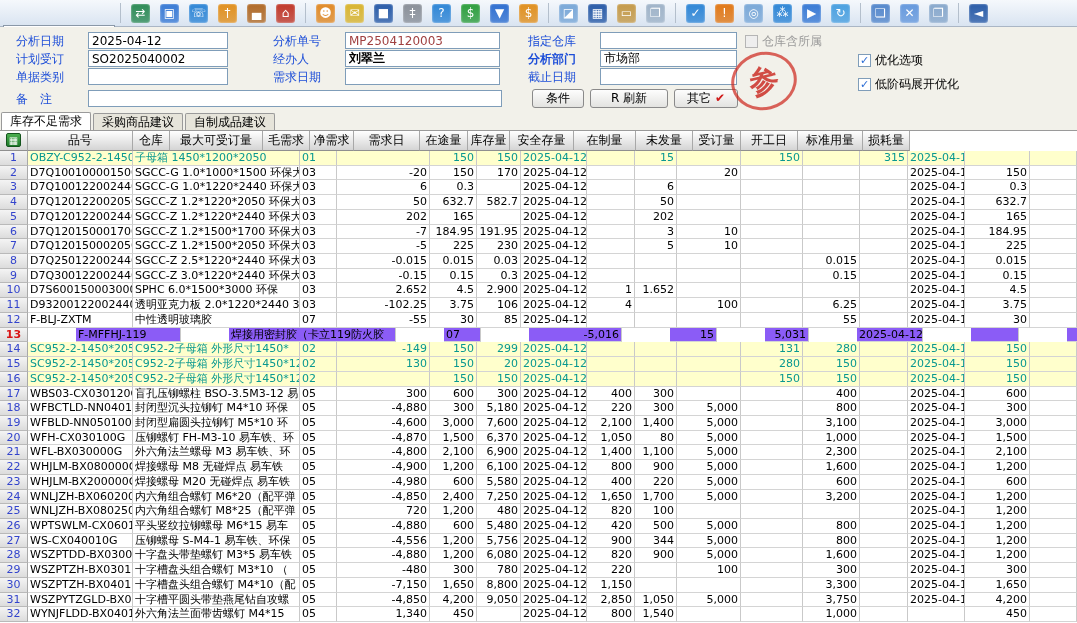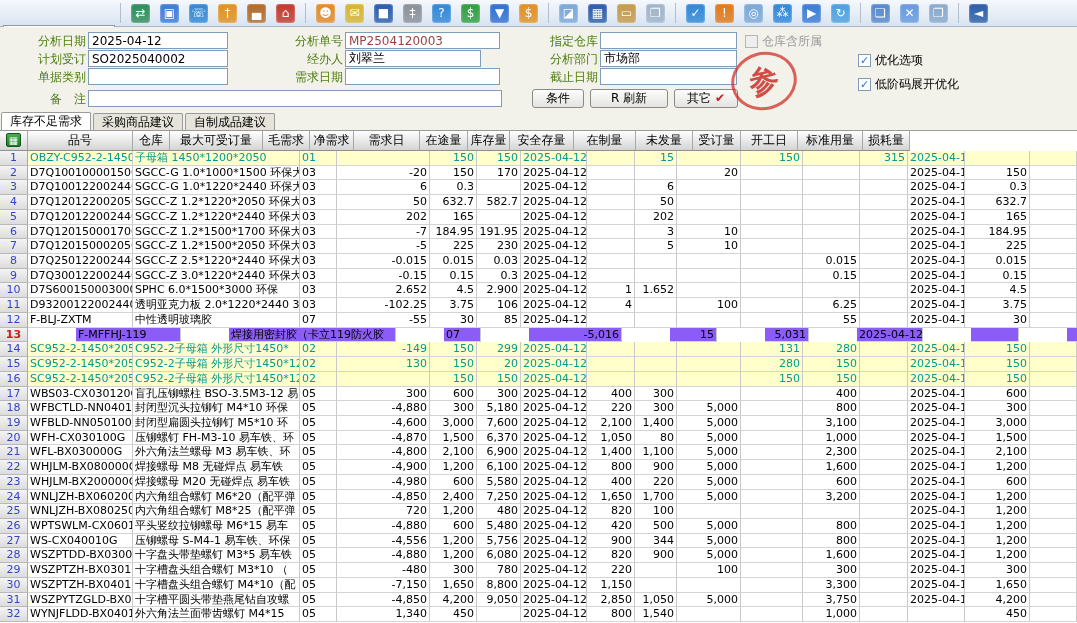--- a/index.html
+++ b/index.html
@@ -11,21 +11,21 @@
     display:flex; align-items:center; padding:0 3px; }
   .tb-dropdown { width:112px; height:20px; background:#fff; border:1px solid #8a98a8;
     display:flex; align-items:center; justify-content:space-between; padding:0 4px; font-size:12px;margin-top:43px; }
   .tb-dropdown .arrow { font-size:8px; color:#333; }
   .tb-sep { width:1px; height:20px; background:#b4bfcc; margin:0 5px; }
   .tb-icon { width:19px; height:19px; border-radius:3px; margin:0 5px; display:flex;
     align-items:center; justify-content:center; font-size:12px; color:#fff; cursor:default;
     box-shadow:inset 0 0 2px rgba(255,255,255,.7);}
   
   .formarea { position:absolute; left:0; top:27px; width:1077px; height:86px; background:#f2f1ea; }
-  .flabel { position:absolute; height:17px; line-height:17px; text-align:right; color:#4d7c0f;}
+  .flabel { position:absolute; height:17px; line-height:17px; text-align:left; color:#1d4ed8;}
   .finput { position:absolute; height:17px; background:#fff; border:1px solid #7f9db9;
     font-size:12px; line-height:15px; padding:0 3px; font-family:"DejaVu Sans","Liberation Sans",sans-serif;}
   .maroon { color:#a04040; }
   .chk { position:absolute; display:flex; align-items:center; gap:4px; height:16px;}
   .chk .box { width:13px; height:13px; background:#fff; border:1px solid #7f9db9;
     display:flex; align-items:center; justify-content:center; font-size:11px; color:#2b6cd4; font-weight:bold;}
   .chk.disabled .box { background:#eee; border-color:#b5b5b5;}
   .chk.disabled .lbl { color:#9a9a9a;}
   .fbtn { position:absolute; height:19px; background:linear-gradient(#fdfdfd,#e3e3e0);
     border:1px solid #8a8a8a; border-radius:3px; text-align:center; line-height:17px; font-size:12px;}
@@ -117,22 +117,22 @@
   <div class="flabel" style="left:528px;top:6px;width:70px;">指定仓库</div>
   <input class="finput" style="left: 600px; top: 5px; width: 137px;" value="">
   <div class="chk disabled" style="left:745px;top:6px;">
     <span class="box"></span>
     <span class="lbl">仓库含所属</span>
   </div>
 
   <div class="flabel" style="left:16px;top:24px;width:70px;">计划受订</div>
   <input class="finput" style="left: 88px; top: 23px; width: 140px;" value="SO2025040002">
   <div class="flabel" style="left:273px;top:24px;width:70px;">经办人</div>
-  <input class="finput" style="left: 345px; top: 23px; width: 136px;" value="刘翠兰">
-  <div class="flabel" style="left:528px;top:24px;width:70px;">分析部门</div>
+  <input class="finput" style="left: 345px; top: 23px; width: 155px; font-weight: bold;" value="刘翠兰">
+  <div class="flabel" style="left:528px;top:24px;width:70px;font-weight:bold;">分析部门</div>
   <input class="finput" style="left: 600px; top: 23px; width: 137px;" value="市场部">
   <div class="chk" style="left:858px;top:25px;">
     <span class="box">✓</span>
     <span class="lbl">优化选项</span>
   </div>
 
   <div class="flabel" style="left:16px;top:42px;width:70px;">单据类别</div>
   <input class="finput" style="left: 88px; top: 41px; width: 140px;" value="">
   <div class="flabel" style="left:273px;top:42px;width:70px;">需求日期</div>
   <input class="finput" style="left: 345px; top: 41px; width: 155px;" value="">

